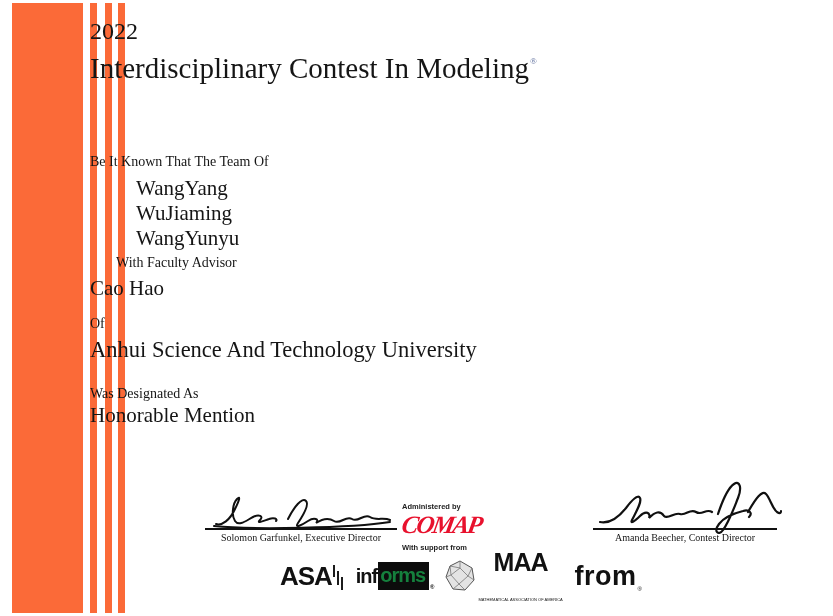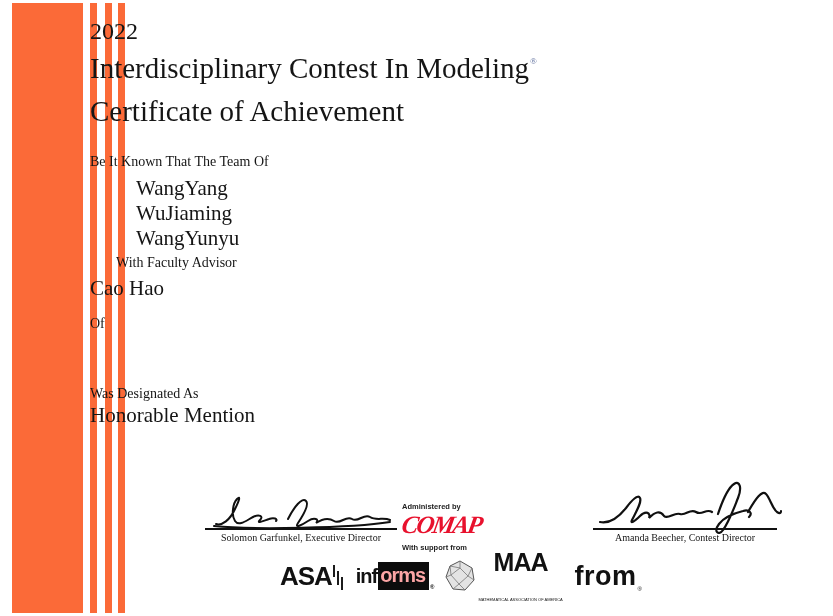--- a/index.html
+++ b/index.html
@@ -52,48 +52,48 @@
   
   .logo-row{
     position:absolute;left:280px;top:556px;width:362px;height:40px;
     display:flex;align-items:center;justify-content:space-between;
   }
   .logo{display:flex;align-items:center;color:#111;}
   .ams-text{font-family:"Liberation Serif", serif;font-size:26px;letter-spacing:3px;margin-left:-5px;}
   .asa-text{font-family:"Liberation Sans", sans-serif;font-weight:bold;font-size:26px;letter-spacing:-1px;}
   .informs{font-family:"Liberation Sans", sans-serif;font-weight:bold;letter-spacing:-1px;}
   .inf{font-size:20px;}
-  .orms-box{background:#0c0c0c;color:#fca5a5;font-size:20px;padding:2px 4px 3px 2px;margin-left:1px;}
+  .orms-box{background:#0c0c0c;color:#15803d;font-size:20px;padding:2px 4px 3px 2px;margin-left:1px;}
   .logo-reg{font-family:"Liberation Sans", sans-serif;font-size:6px;align-self:flex-end;margin-left:1px;}
   .maa-col{display:flex;flex-direction:column;align-items:center;margin-left:3px;gap:23px;}
   .maa-text{font-family:"Liberation Sans", sans-serif;font-weight:bold;font-size:25px;letter-spacing:-1px;line-height:24px;}
   .maa-caption{font-family:"Liberation Sans", sans-serif;font-size:4px;letter-spacing:0;white-space:nowrap;}
   .siam-text{font-family:"Liberation Sans", sans-serif;font-weight:bold;font-size:27px;letter-spacing:0.5px;}
 </style>
 </head>
 <body>
 
 <div class="page">
 
   <div class="decor bar-wide"></div>
   <div class="decor s1"></div>
   <div class="decor s2"></div>
   <div class="decor s3"></div>
 
   <div class="content">
     <div class="cline year">2022</div>
     <div class="cline title"><span>Interdisciplinary Contest In Modeling</span><span class="reg">®</span></div>
-    <div class="cline subtitle">Certificate of Achievement</div>
     <div class="cline small known">Be It Known That The Team Of</div>
     <div class="cline member m1">WangYang</div>
     <div class="cline member m3">WangYunyu</div>
     <div class="cline member m2">WuJiaming</div>
     <div class="cline small advisor-line">With Faculty Advisor</div>
     <div class="cline advisor-name">Cao Hao</div>
     <div class="cline small of-line">Of</div>
+    <div class="cline institution">Anhui Science And Technology University</div>
     <div class="cline award">Honorable Mention</div>
     <div class="cline small designated">Was Designated As</div>
   </div>
 
   <svg class="sig-svg sig-left" width="180" height="40" viewBox="0 0 180 40">
     <g stroke="#101010" fill="none" stroke-width="2" stroke-linecap="round">
       <path d="M4,32 C10,34 18,28 23,17 C27,9 29,3 25,7 C21,11 19,23 23,29 C27,35 35,28 41,25 C47,22 52,24 48,28 C44,32 51,29 57,27 C62,25 66,27 64,29"></path>
       <path d="M76,27 C82,15 90,5 94,9 C98,13 90,25 86,31 C82,37 90,33 96,29 C102,25 108,27 104,31 C110,27 116,25 122,29 C128,33 134,23 140,27 C146,31 152,21 158,25 C164,29 172,25 178,28"></path>
       <path d="M2,34 C40,38 140,36 178,30"></path>
     </g>

